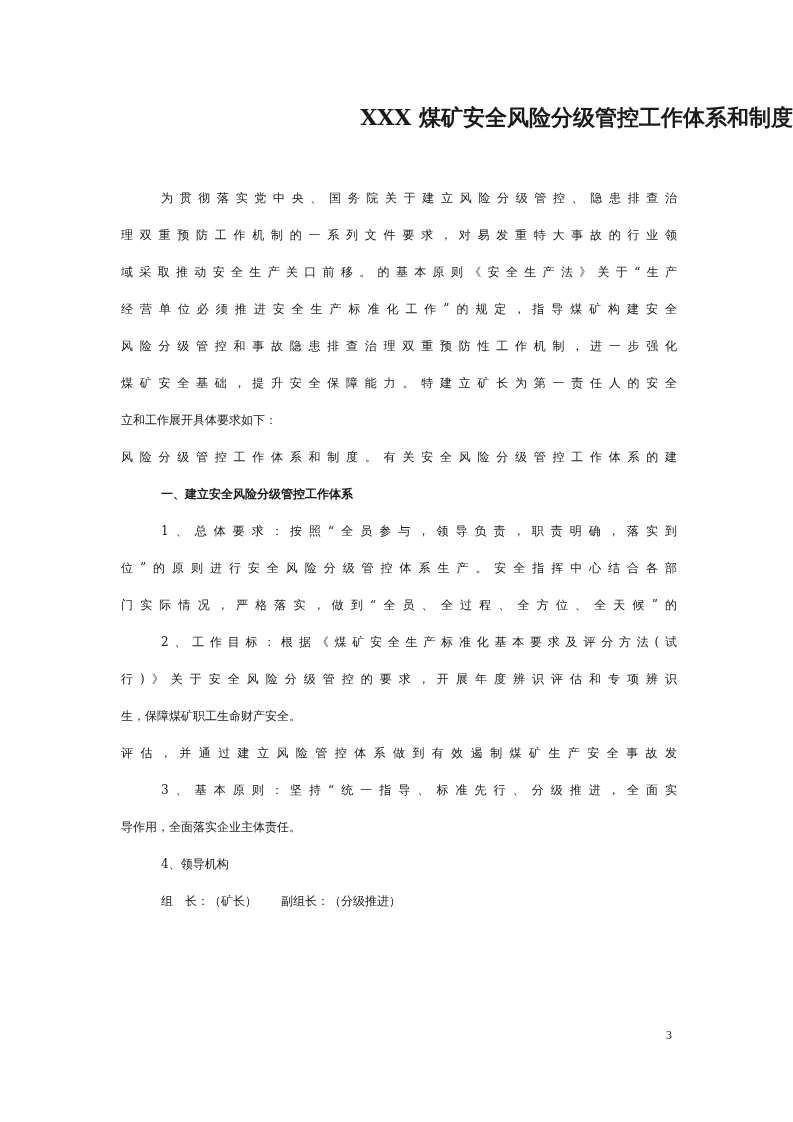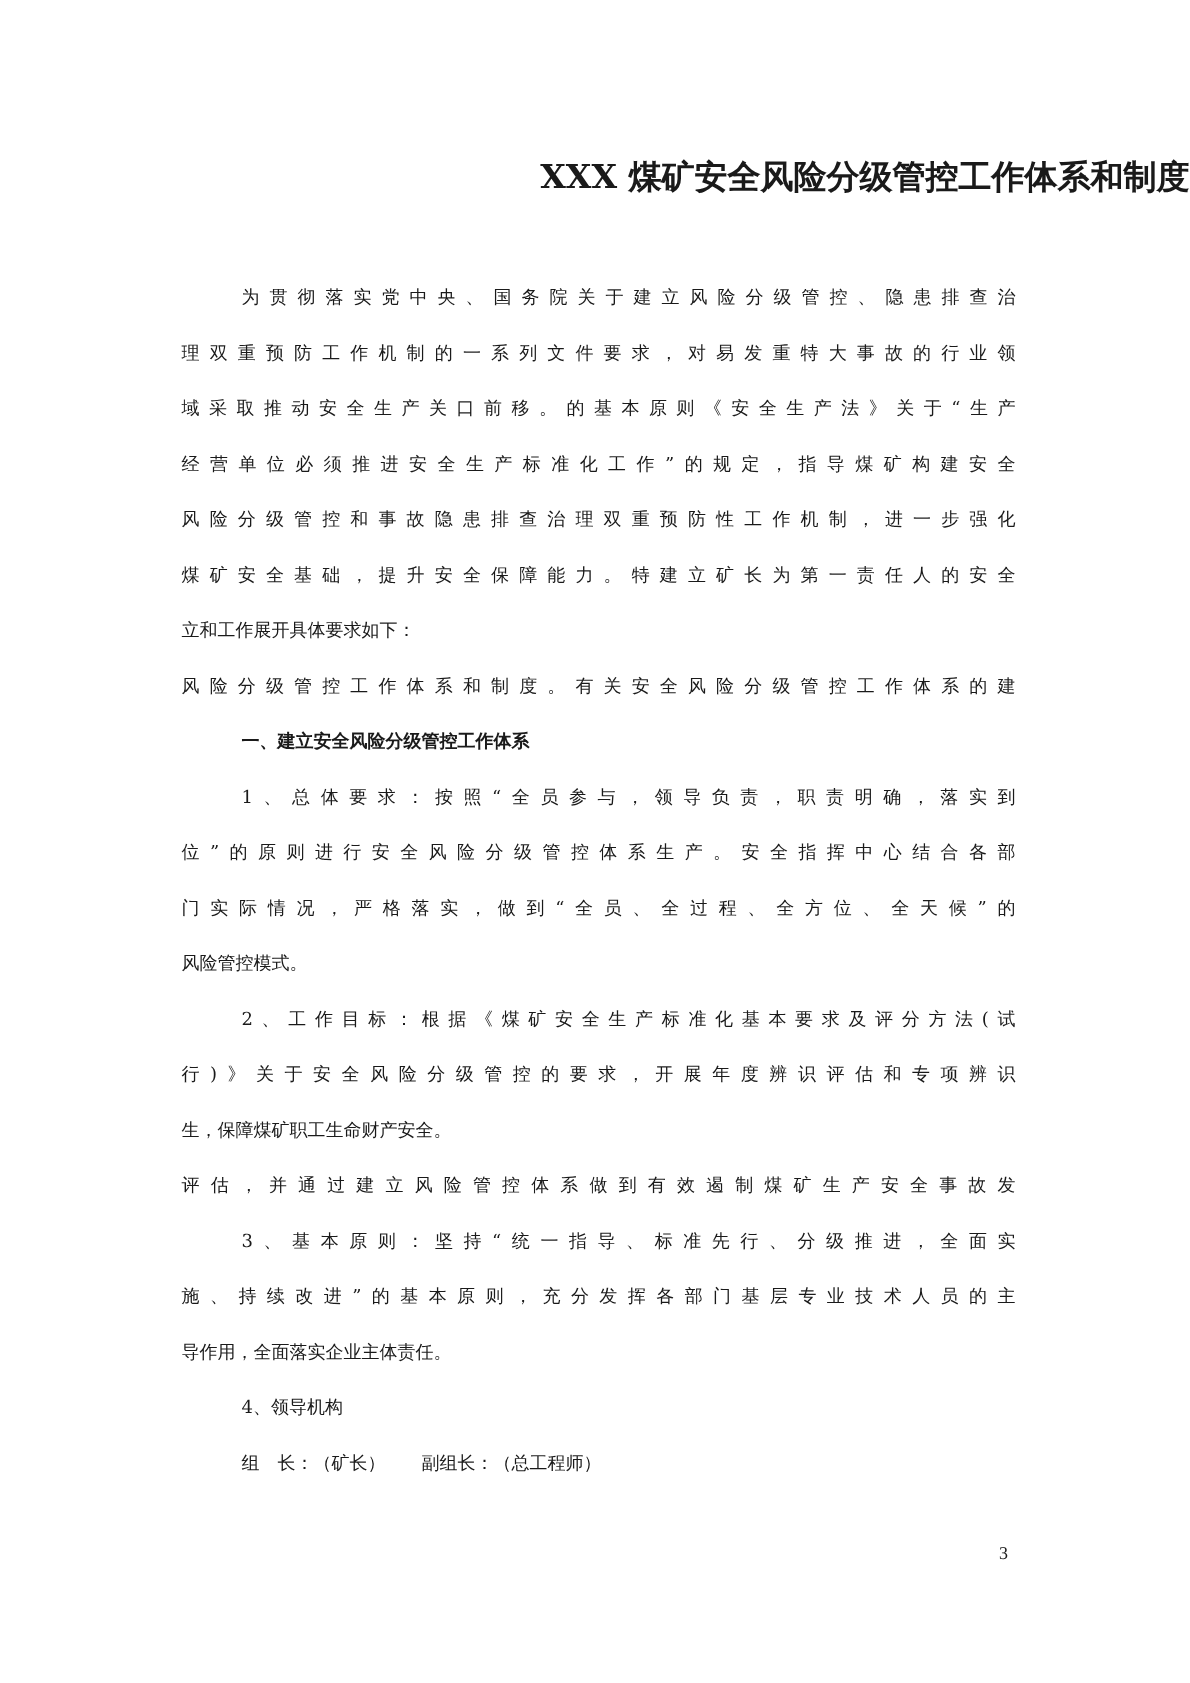--- a/index.html
+++ b/index.html
@@ -27,25 +27,23 @@
   <div class="line">域采取推动安全生产关口前移。的基本原则《安全生产法》关于“生产</div>
   <div class="line">经营单位必须推进安全生产标准化工作”的规定，指导煤矿构建安全</div>
   <div class="line">风险分级管控和事故隐患排查治理双重预防性工作机制，进一步强化</div>
   <div class="line">煤矿安全基础，提升安全保障能力。特建立矿长为第一责任人的安全</div>
   <div class="line last">立和工作展开具体要求如下：</div>
   <div class="line">风险分级管控工作体系和制度。有关安全风险分级管控工作体系的建</div>
   <div class="line indent heading last">一、建立安全风险分级管控工作体系</div>
   <div class="line indent">1、总体要求：按照“全员参与，领导负责，职责明确，落实到</div>
   <div class="line">位”的原则进行安全风险分级管控体系生产。安全指挥中心结合各部</div>
   <div class="line">门实际情况，严格落实，做到“全员、全过程、全方位、全天候”的</div>
-  <div class="line last">风险管控模式。</div>
   <div class="line indent">2、工作目标：根据《煤矿安全生产标准化基本要求及评分方法(试</div>
   <div class="line">行)》关于安全风险分级管控的要求，开展年度辨识评估和专项辨识</div>
   <div class="line last">生，保障煤矿职工生命财产安全。</div>
   <div class="line">评估，并通过建立风险管控体系做到有效遏制煤矿生产安全事故发</div>
   <div class="line indent">3、基本原则：坚持“统一指导、标准先行、分级推进，全面实</div>
-  <div class="line">施、持续改进”的基本原则，充分发挥各部门基层专业技术人员的主</div>
   <div class="line last">导作用，全面落实企业主体责任。</div>
   <div class="line indent last">4、领导机构</div>
-  <div class="line indent last">组　长：（矿长）　　副组长：（总工程师）</div>
+  <div class="line indent last">组　长：（矿长）　　副组长：（分级推进）</div>
 </div>
 
 <div class="pagenum">3</div>
 
 </body></html>

